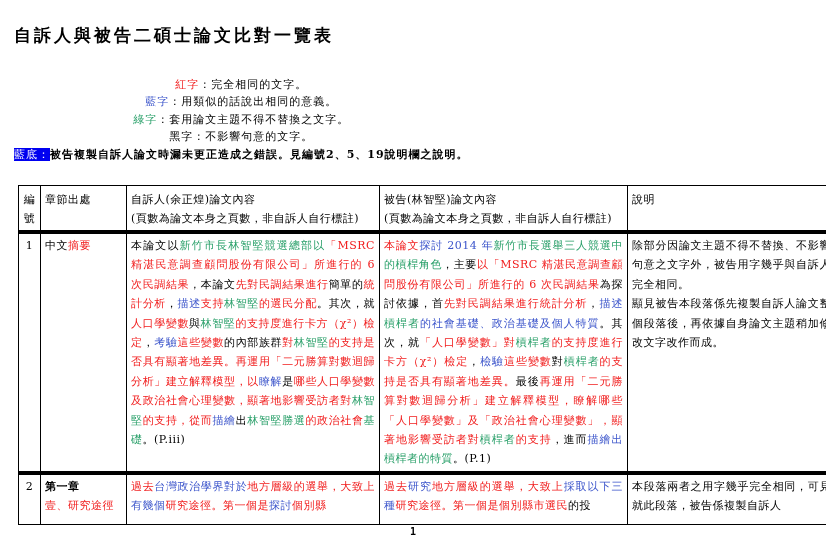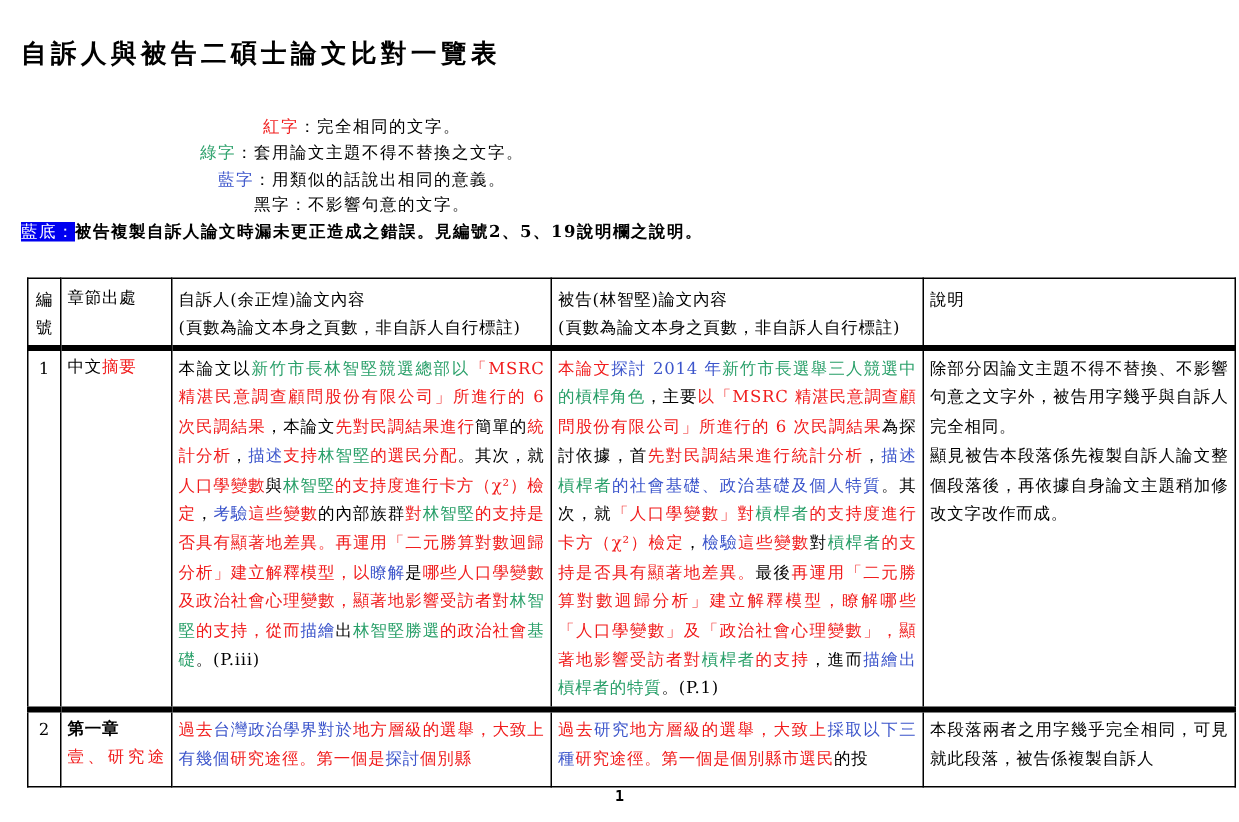--- a/index.html
+++ b/index.html
@@ -18,21 +18,21 @@
   .lg-blue-bg   { background:#0000f0; color:#fff; font-weight:normal; }
   .legend-line.bold .lg-rest { font-weight:bold; }
 
   table.doc-table { position:absolute; left:18px; top:185px; width:794px; border-collapse:collapse; table-layout:fixed; }
   .doc-table td { border:1px solid #000; vertical-align:top; padding:2px 4px; font-size:11px; line-height:19.4px; letter-spacing:0.5px; }
   .doc-table tr.hdr td { height:46px; line-height:19px; padding-top:4px; }
   .doc-table tr.hdr td, .doc-table tr.r1 td { border-bottom:4px solid #000; }
   .doc-table tr.r1 td { height:237px; }
   .doc-table tr.r2 td { height:52px; }
   .col-num { width:22px; text-align:center; word-break:break-all; }
-  .col-chap { width:74px;font-family:Liberation Serif, serif; }
+  .col-chap { width:86px; }
   .col-p { width:253px; }
   .col-d { width:248px; }
   .col-r { width:208px; }
   .seg { white-space:pre-wrap; text-align:justify; }
   .clip { height:42px; overflow:hidden; }
   .hdr-note { display:block; }
 
   .c-red   { color:#f11c1c; }
   .c-green { color:#2aa06a;margin-top:36px; }
   .c-blue  { color:#3c55cb; }
@@ -41,22 +41,22 @@
 
   .page-num { position:absolute; left:0; right:0; top:526px; text-align:center; font-size:10px; font-weight:bold; font-family:"DejaVu Sans Mono","Liberation Mono",monospace; }
 </style>
 </head>
 <body>
 
 <div class="title">自訴人與被告二碩士論文比對一覽表</div>
 
 <div class="legend">
     <div class="legend-line"><span class="lg-red">紅字</span><span class="lg-rest">：完全相同的文字。</span></div>
+    <div class="legend-line"><span class="lg-blue">藍字</span><span class="lg-rest">：用類似的話說出相同的意義。</span></div>
     <div class="legend-line"><span class="lg-green">綠字</span><span class="lg-rest">：套用論文主題不得不替換之文字。</span></div>
-    <div class="legend-line"><span class="lg-blue">藍字</span><span class="lg-rest">：用類似的話說出相同的意義。</span></div>
     <div class="legend-line"><span class="lg-black">黑字</span><span class="lg-rest">：不影響句意的文字。</span></div>
     <div class="legend-line bold"><span class="lg-blue-bg">藍底：</span><span class="lg-rest">被告複製自訴人論文時漏未更正造成之錯誤。見編號2、5、19說明欄之說明。</span></div>
   </div>
 
 <table class="doc-table">
   <colgroup>
     <col class="col-num">
       <col class="col-chap">
       <col class="col-p">
       <col class="col-d">

